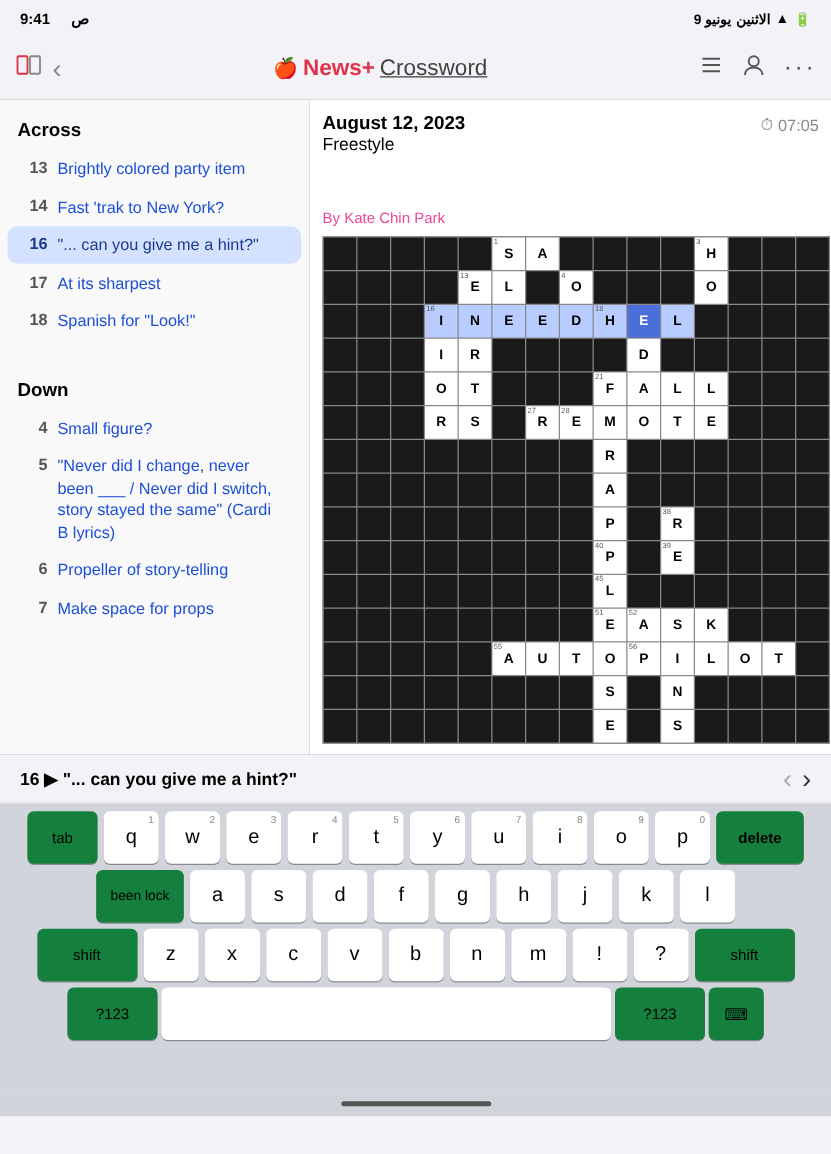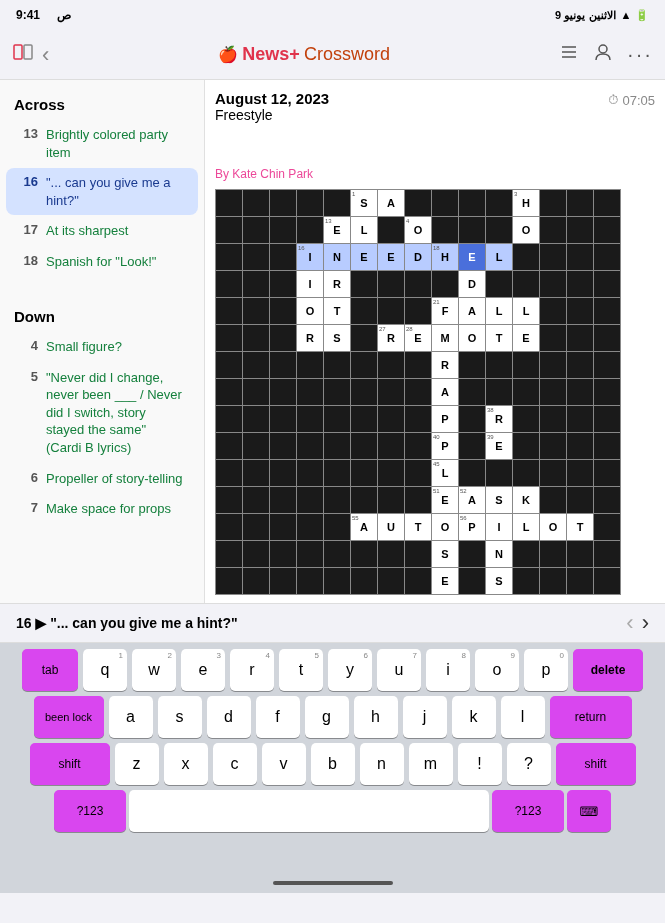--- a/index.html
+++ b/index.html
@@ -44,21 +44,21 @@
 
     
     .main-content {
       display: flex;
       height: calc(100% - 30px - 50px - 90px - 230px);
       background: #fff;
     }
 
     
     .clues-panel {
-      width: 205px;
+      width: 248px;
       background: #f9f9f9;
       border-right: 1px solid #e0e0e0;
       overflow-y: auto;
       padding: 10px 0;
     }
     .clues-section-title {
       font-size: 15px;
       font-weight: 700;
       color: #000;
       padding: 6px 14px;
@@ -76,21 +76,21 @@
     }
     .clue-number {
       font-size: 13px;
       font-weight: 600;
       color: #555;
       min-width: 18px;
       text-align: right;
     }
     .clue-text {
       font-size: 13px;
-      color: #15803d;
+      color: #1d4ed8;
       line-height: 1.35;
     }
     .clue-item.active .clue-number,
     .clue-item.active .clue-text { color: #1a3a8f; }
 
     
     .grid-panel {
       flex: 1;
       background: #fff;
       overflow: hidden;
@@ -183,21 +183,21 @@
       color: #000;
       cursor: pointer;
       display: flex;
       align-items: center;
       justify-content: center;
       box-shadow: 0 1px 0 rgba(0,0,0,0.35);
       position: relative;
       min-width: 44px;
     }
     .key.special {
-      background: #d946ef;
+      background: #15803d;
       color: #000;
       font-size: 13px;
     }
     .key-number {
       position: absolute;
       top: 2px;
       right: 4px;
       font-size: 8px;
       color: #888;
     }
@@ -243,21 +243,21 @@
       <svg width="22" height="22" viewBox="0 0 22 22" fill="none">
         <rect x="2" y="4" width="8" height="14" rx="1" stroke="#e0334c" stroke-width="1.5"></rect>
         <rect x="12" y="4" width="8" height="14" rx="1" stroke="#888" stroke-width="1.5"></rect>
       </svg>
     </button>
     <button class="nav-icon-btn" style="font-size:22px;color:#888;">‹</button>
   </div>
   <div class="nav-title">
     <span class="apple-news-icon">🍎</span>
     <span style="color:#e0334c;font-weight:600;">News+</span>
-    <span style="color:#c2410c;font-weight:300;font-size:18px;">Crossword</span>
+    <span style="color:#404040;font-weight:300;font-size:18px;text-decoration:underline;">Crossword</span>
   </div>
   <div class="nav-right">
     <button class="nav-icon-btn">
       <svg width="20" height="20" viewBox="0 0 20 20">
           <line x1="3" y1="5" x2="17" y2="5" stroke="#555" stroke-width="1.5"></line>
           <line x1="3" y1="10" x2="17" y2="10" stroke="#555" stroke-width="1.5"></line>
           <line x1="3" y1="15" x2="17" y2="15" stroke="#555" stroke-width="1.5"></line>
         </svg>
     </button>
     <button class="nav-icon-btn">
@@ -272,20 +272,24 @@
 
 <div class="main-content">
 
   <div class="clues-panel">
     <div class="clues-section-title">Across</div>
 
     <div class="clue-item">
       <span class="clue-number">13</span>
       <span class="clue-text">Brightly colored party item</span>
     </div>
+    <div class="clue-item">
+      <span class="clue-number">14</span>
+      <span class="clue-text">Fast 'trak to New York?</span>
+    </div>
     <div class="clue-item active">
       <span class="clue-number">16</span>
       <span class="clue-text">"... can you give me a hint?"</span>
     </div>
     <div class="clue-item">
       <span class="clue-number">17</span>
       <span class="clue-text">At its sharpest</span>
     </div>
     <div class="clue-item">
       <span class="clue-number">18</span>
@@ -590,21 +594,20 @@
     <button class="key special" style="min-width:70px;font-size:11px;">been lock</button>
     <button class="key">a</button>
     <button class="key">s</button>
     <button class="key">d</button>
     <button class="key">f</button>
     <button class="key">g</button>
     <button class="key">h</button>
     <button class="key">j</button>
     <button class="key">k</button>
     <button class="key">l</button>
-    <button class="key special" style="min-width:82px;font-size:12px;">return</button>
   </div>
 
   <div class="keyboard-row">
     <button class="key special" style="min-width:80px;font-size:12px;">shift</button>
     <button class="key">z</button>
     <button class="key">x</button>
     <button class="key">c</button>
     <button class="key">v</button>
     <button class="key">b</button>
     <button class="key">n</button>

